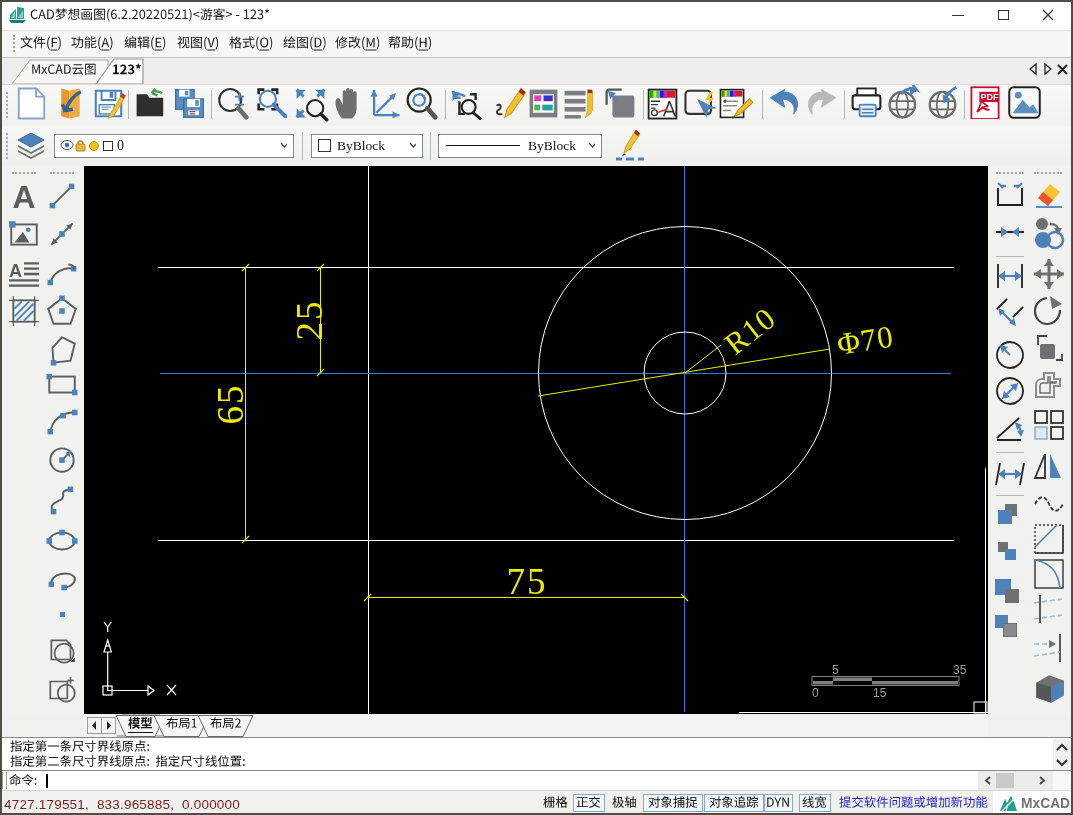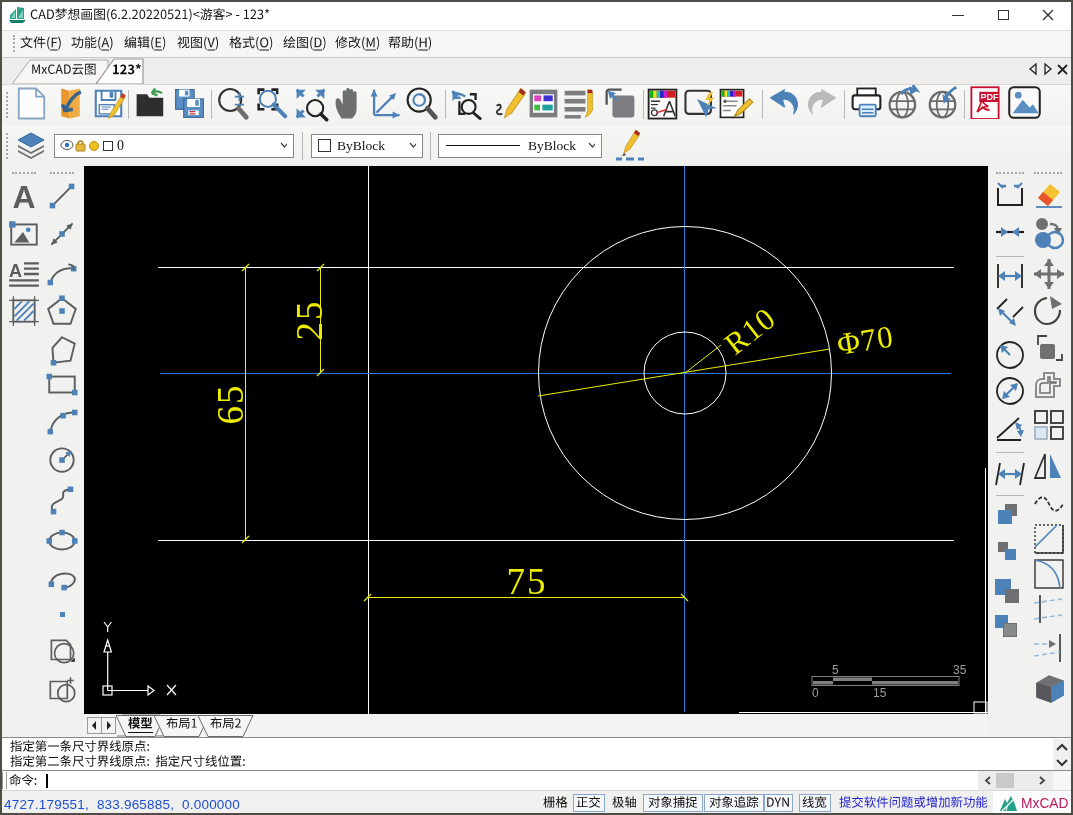--- a/index.html
+++ b/index.html
@@ -620,21 +620,21 @@
 <div class="abs" style="left:978px;top:771px;width:95px;height:19px;background:#ececea"></div>
 <div class="abs" style="left:996px;top:773px;width:18px;height:15px;background:#c9c9c7"></div>
 <svg class="abs" style="left:984px;top:776px" width="8" height="9">
     <path d="M6 1 L2 4.5 L6 8" fill="none" stroke="#444" stroke-width="1.8"></path>
   </svg>
 <svg class="abs" style="left:1038px;top:776px" width="8" height="9">
     <path d="M2 1 L6 4.5 L2 8" fill="none" stroke="#444" stroke-width="1.8"></path>
   </svg>
 <div class="abs" style="left:1053px;top:771px;width:20px;height:19px;background:#f7f7f5"></div>
 <div class="abs" style="left:0;top:790px;width:1073px;height:25px;background:#f0f0ee;border-top:1px solid #d8d8d6"></div>
-<div class="abs" style="left:4px;top:797px;font-size:13.5px;color:#1d4ed8;letter-spacing:0.2px;white-space:pre">4727.179551,  833.965885,  0.000000</div>
+<div class="abs" style="left:4px;top:797px;font-size:13.5px;color:#7f1d1d;letter-spacing:0.2px;white-space:pre">4727.179551,  833.965885,  0.000000</div>
 <svg style="position:absolute;left:543.0px;top:795.5px;overflow:visible" width="25" height="16">
     <path transform="translate(0,10.7)" d="M8.3 -10.0V-5.5H7.5V-10.0H4.9V-5.5H4.2V-4.6H4.9C4.8 -2.9 4.6 -0.9 3.7 0.6C3.9 0.7 4.2 0.9 4.3 1.0C5.3 -0.5 5.6 -2.8 5.6 -4.6H6.7V-0.1C6.7 0.0 6.7 0.0 6.6 0.0C6.4 0.1 6.1 0.1 5.7 0.0C5.8 0.3 5.9 0.6 6.0 0.8C6.6 0.8 6.9 0.8 7.2 0.7C7.4 0.5 7.5 0.3 7.5 -0.1V-4.6H8.3V-4.6C8.3 -2.9 8.3 -0.8 7.6 0.6C7.8 0.7 8.2 0.9 8.3 1.0C9.0 -0.5 9.1 -2.8 9.1 -4.6V-4.6H10.3V0.0C10.3 0.2 10.3 0.2 10.2 0.2C10.0 0.2 9.7 0.2 9.3 0.2C9.4 0.4 9.5 0.8 9.5 1.0C10.1 1.0 10.5 1.0 10.8 0.9C11.0 0.7 11.1 0.5 11.1 0.0V-4.6H11.9V-5.5H11.1V-10.0ZM10.3 -5.5H9.1V-9.2H10.3ZM6.7 -5.5H5.6V-9.2H6.7ZM2.0 -10.4V-7.8H0.7V-6.9H2.0C1.7 -5.2 1.1 -3.2 0.4 -2.1C0.5 -1.9 0.8 -1.6 0.9 -1.3C1.3 -2.0 1.7 -3.1 2.0 -4.3V1.0H2.9V-5.2C3.2 -4.6 3.5 -4.0 3.6 -3.6L4.2 -4.4C4.0 -4.7 3.1 -6.1 2.9 -6.4V-6.9H4.0V-7.8H2.9V-10.4Z M19.5 -8.3H22.2C21.9 -7.5 21.4 -6.8 20.8 -6.2C20.2 -6.8 19.7 -7.4 19.4 -8.0ZM14.9 -10.4V-7.8H13.0V-6.9H14.8C14.4 -5.2 13.6 -3.2 12.7 -2.2C12.9 -2.0 13.1 -1.6 13.2 -1.4C13.9 -2.2 14.4 -3.5 14.9 -4.9V1.0H15.8V-5.3C16.2 -4.7 16.6 -4.1 16.8 -3.7L17.4 -4.4C17.1 -4.7 16.1 -6.0 15.8 -6.3V-6.9H17.2L16.9 -6.6C17.1 -6.5 17.5 -6.2 17.6 -6.0C18.1 -6.4 18.5 -6.8 18.9 -7.3C19.2 -6.7 19.6 -6.1 20.2 -5.6C19.1 -4.7 17.9 -4.0 16.6 -3.6C16.8 -3.4 17.1 -3.1 17.2 -2.9C17.5 -3.0 17.8 -3.1 18.1 -3.2V1.0H19.0V0.5H22.5V1.0H23.4V-3.3L23.9 -3.1C24.1 -3.4 24.3 -3.7 24.5 -3.9C23.3 -4.3 22.2 -4.9 21.4 -5.6C22.3 -6.5 23.0 -7.6 23.4 -8.8L22.8 -9.1L22.7 -9.1H20.0C20.2 -9.4 20.4 -9.8 20.5 -10.2L19.6 -10.4C19.1 -9.2 18.3 -7.9 17.4 -7.1V-7.8H15.8V-10.4ZM19.0 -0.4V-2.8H22.5V-0.4ZM18.7 -3.6C19.5 -3.9 20.1 -4.4 20.8 -5.0C21.4 -4.4 22.1 -4.0 22.9 -3.6Z" fill="#111"></path>
   </svg>
 <div class="abs" style="left:573px;top:794px;width:30px;height:16px;border:1px solid #8aa8c8;background:#f4f8fb"></div>
 <svg style="position:absolute;left:576.0px;top:795.5px;overflow:visible" width="25" height="16">
     <path transform="translate(0,10.7)" d="M2.3 -6.3V-0.5H0.6V0.4H11.8V-0.5H7.0V-4.4H10.9V-5.3H7.0V-8.6H11.4V-9.5H1.1V-8.6H6.0V-0.5H3.3V-6.3Z M16.3 -7.4C15.6 -6.5 14.4 -5.5 13.3 -4.9C13.5 -4.7 13.8 -4.4 14.0 -4.2C15.1 -4.9 16.4 -6.0 17.2 -7.1ZM20.1 -6.9C21.2 -6.1 22.6 -4.9 23.2 -4.1L24.0 -4.7C23.3 -5.5 21.9 -6.6 20.8 -7.4ZM16.8 -5.2 15.9 -5.0C16.4 -3.8 17.1 -2.7 18.0 -1.9C16.7 -0.9 15.0 -0.2 13.0 0.2C13.2 0.4 13.5 0.8 13.6 1.0C15.5 0.5 17.3 -0.2 18.6 -1.3C20.0 -0.2 21.6 0.5 23.7 0.9C23.8 0.7 24.1 0.3 24.3 0.1C22.3 -0.3 20.6 -0.9 19.3 -1.9C20.2 -2.7 20.9 -3.8 21.4 -5.0L20.5 -5.3C20.1 -4.2 19.4 -3.2 18.6 -2.5C17.8 -3.2 17.2 -4.2 16.8 -5.2ZM17.6 -10.2C17.9 -9.8 18.2 -9.1 18.4 -8.7H13.2V-7.8H23.9V-8.7H18.8L19.4 -8.9C19.2 -9.3 18.8 -10.0 18.5 -10.5Z" fill="#111"></path>
   </svg>
 <svg style="position:absolute;left:612.0px;top:795.5px;overflow:visible" width="25" height="16">
     <path transform="translate(0,10.7)" d="M2.4 -10.4V-8.0H0.8V-7.2H2.4C2.0 -5.5 1.2 -3.5 0.4 -2.4C0.6 -2.2 0.8 -1.8 0.9 -1.5C1.5 -2.4 2.0 -3.7 2.4 -5.1V1.0H3.3V-5.7C3.6 -5.0 4.0 -4.3 4.2 -3.9L4.8 -4.5C4.5 -4.9 3.6 -6.4 3.3 -6.8V-7.2H4.6V-8.0H3.3V-10.4ZM4.8 -9.6V-8.8H6.2C6.1 -4.6 5.6 -1.5 3.6 0.5C3.8 0.6 4.3 0.9 4.4 1.0C5.6 -0.3 6.3 -2.1 6.7 -4.3C7.1 -3.2 7.7 -2.3 8.3 -1.4C7.7 -0.7 6.9 -0.1 6.0 0.3C6.2 0.4 6.5 0.8 6.7 1.0C7.5 0.6 8.3 0.0 9.0 -0.7C9.6 -0.0 10.4 0.6 11.4 1.0C11.5 0.7 11.8 0.4 12.0 0.2C11.1 -0.2 10.2 -0.7 9.5 -1.4C10.4 -2.6 11.1 -4.1 11.5 -6.0L10.9 -6.3L10.8 -6.2H9.4C9.7 -7.2 10.0 -8.5 10.3 -9.6ZM7.1 -8.8H9.2C8.9 -7.6 8.5 -6.3 8.2 -5.4H10.5C10.1 -4.1 9.6 -3.0 8.9 -2.1C8.0 -3.2 7.4 -4.6 6.9 -6.2C7.0 -7.0 7.1 -7.8 7.1 -8.8Z M19.0 -3.4H20.6V-0.5H19.0ZM19.0 -4.3V-6.9H20.6V-4.3ZM23.1 -3.4V-0.5H21.5V-3.4ZM23.1 -4.3H21.5V-6.9H23.1ZM20.6 -10.4V-7.8H18.1V1.0H19.0V0.3H23.1V0.9H23.9V-7.8H21.5V-10.4ZM13.4 -4.1C13.6 -4.2 13.9 -4.3 14.4 -4.3H15.6V-2.5L12.9 -2.1L13.1 -1.2L15.6 -1.6V0.9H16.4V-1.8L17.7 -2.1L17.6 -2.9L16.4 -2.7V-4.3H17.6V-5.1H16.4V-7.1H15.6V-5.1H14.3C14.6 -6.0 15.0 -7.0 15.3 -8.1H17.6V-9.0H15.5C15.6 -9.4 15.7 -9.8 15.8 -10.2L14.9 -10.4C14.8 -9.9 14.7 -9.4 14.6 -9.0H13.0V-8.1H14.4C14.1 -7.1 13.9 -6.2 13.8 -5.9C13.5 -5.4 13.4 -5.0 13.2 -4.9C13.3 -4.7 13.4 -4.3 13.4 -4.1Z" fill="#111"></path>
   </svg>
@@ -656,12 +656,12 @@
   </svg>
 <svg style="position:absolute;left:839px;top:795.5px;overflow:visible" width="149" height="16">
     <path transform="translate(0,10.7)" d="M5.9 -7.7H10.1V-6.7H5.9ZM5.9 -9.3H10.1V-8.3H5.9ZM5.1 -10.0V-6.0H11.0V-10.0ZM5.3 -3.7C5.1 -1.8 4.6 -0.4 3.5 0.4C3.7 0.6 4.0 0.8 4.2 1.0C4.8 0.4 5.3 -0.3 5.7 -1.3C6.5 0.5 7.8 0.8 9.6 0.8H11.8C11.8 0.6 11.9 0.2 12.0 -0.0C11.6 -0.0 9.9 -0.0 9.6 -0.0C9.2 -0.0 8.8 -0.0 8.4 -0.1V-2.0H11.0V-2.8H8.4V-4.3H11.6V-5.1H4.5V-4.3H7.6V-0.3C6.8 -0.6 6.3 -1.2 5.9 -2.2C6.0 -2.7 6.1 -3.1 6.2 -3.6ZM2.0 -10.4V-7.9H0.5V-7.0H2.0V-4.3C1.4 -4.1 0.8 -4.0 0.4 -3.8L0.6 -2.9L2.0 -3.4V-0.2C2.0 0.0 2.0 0.0 1.8 0.0C1.7 0.1 1.2 0.1 0.7 0.0C0.8 0.3 0.9 0.7 0.9 0.9C1.7 0.9 2.2 0.9 2.5 0.7C2.8 0.6 2.9 0.3 2.9 -0.2V-3.7L4.3 -4.1L4.2 -5.0L2.9 -4.6V-7.0H4.3V-7.9H2.9V-10.4Z M16.3 -7.4C15.6 -6.5 14.4 -5.5 13.3 -4.9C13.5 -4.7 13.8 -4.4 14.0 -4.2C15.1 -4.9 16.4 -6.0 17.2 -7.1ZM20.1 -6.9C21.2 -6.1 22.6 -4.9 23.2 -4.1L24.0 -4.7C23.3 -5.5 21.9 -6.6 20.8 -7.4ZM16.8 -5.2 15.9 -5.0C16.4 -3.8 17.1 -2.7 18.0 -1.9C16.7 -0.9 15.0 -0.2 13.0 0.2C13.2 0.4 13.5 0.8 13.6 1.0C15.5 0.5 17.3 -0.2 18.6 -1.3C20.0 -0.2 21.6 0.5 23.7 0.9C23.8 0.7 24.1 0.3 24.3 0.1C22.3 -0.3 20.6 -0.9 19.3 -1.9C20.2 -2.7 20.9 -3.8 21.4 -5.0L20.5 -5.3C20.1 -4.2 19.4 -3.2 18.6 -2.5C17.8 -3.2 17.2 -4.2 16.8 -5.2ZM17.6 -10.2C17.9 -9.8 18.2 -9.1 18.4 -8.7H13.2V-7.8H23.9V-8.7H18.8L19.4 -8.9C19.2 -9.3 18.8 -10.0 18.5 -10.5Z M32.1 -10.4C31.9 -8.5 31.4 -6.7 30.5 -5.5C30.7 -5.4 31.1 -5.1 31.3 -5.0C31.8 -5.7 32.2 -6.6 32.5 -7.7H35.7C35.5 -6.8 35.3 -5.9 35.1 -5.3L35.8 -5.0C36.1 -5.9 36.4 -7.2 36.7 -8.4L36.1 -8.5L36.0 -8.5H32.7C32.8 -9.1 32.9 -9.7 33.0 -10.3ZM33.0 -6.5V-5.9C33.0 -4.2 32.9 -1.6 30.2 0.4C30.4 0.5 30.8 0.8 30.9 1.0C32.4 -0.2 33.2 -1.5 33.6 -2.8C34.1 -1.1 34.9 0.2 36.1 1.0C36.3 0.7 36.6 0.4 36.8 0.2C35.2 -0.6 34.3 -2.5 33.9 -4.8C33.9 -5.2 33.9 -5.6 33.9 -5.9V-6.5ZM26.0 -4.1C26.1 -4.2 26.5 -4.3 26.9 -4.3H28.2V-2.5L25.3 -2.1L25.5 -1.1L28.2 -1.6V0.9H29.1V-1.7L30.8 -2.0L30.7 -2.9L29.1 -2.6V-4.3H30.7V-5.1H29.1V-7.0H28.2V-5.1H26.9C27.3 -6.0 27.7 -7.0 28.1 -8.1H30.7V-9.0H28.4C28.5 -9.4 28.6 -9.8 28.7 -10.2L27.8 -10.4C27.7 -9.9 27.6 -9.4 27.4 -9.0H25.4V-8.1H27.2C26.8 -7.1 26.5 -6.2 26.3 -5.9C26.1 -5.4 25.9 -5.0 25.7 -4.9C25.8 -4.7 25.9 -4.3 26.0 -4.1Z M41.1 -4.2V-3.3H44.7V1.0H45.6V-3.3H49.0V-4.2H45.6V-7.0H48.5V-7.9H45.6V-10.3H44.7V-7.9H43.0C43.2 -8.4 43.3 -9.0 43.4 -9.6L42.6 -9.8C42.3 -8.2 41.8 -6.6 41.0 -5.5C41.3 -5.4 41.7 -5.2 41.8 -5.1C42.2 -5.6 42.5 -6.2 42.7 -7.0H44.7V-4.2ZM40.5 -10.4C39.9 -8.5 38.8 -6.6 37.6 -5.4C37.8 -5.2 38.0 -4.7 38.1 -4.5C38.5 -4.9 38.9 -5.4 39.3 -6.0V1.0H40.2V-7.4C40.6 -8.3 41.1 -9.2 41.4 -10.1Z M50.8 -7.6V1.0H51.7V-7.6ZM50.9 -9.8C51.5 -9.2 52.3 -8.3 52.7 -7.7L53.4 -8.2C53.0 -8.8 52.2 -9.6 51.6 -10.3ZM54.0 -9.7V-8.8H59.9V-0.3C59.9 -0.1 59.8 -0.0 59.6 -0.0C59.4 -0.0 58.7 0.0 57.9 -0.0C58.1 0.2 58.2 0.6 58.2 0.9C59.2 0.9 59.9 0.9 60.3 0.7C60.7 0.6 60.8 0.3 60.8 -0.3V-9.7ZM53.6 -6.6V-1.3H54.4V-2.1H57.9V-6.6ZM54.4 -5.8H57.0V-2.9H54.4Z M64.2 -7.6H66.7V-6.7H64.2ZM64.2 -9.2H66.7V-8.3H64.2ZM63.3 -9.9V-6.0H67.6V-9.9ZM70.6 -6.6C70.5 -3.4 70.3 -1.8 67.7 -1.0C67.8 -0.8 68.1 -0.5 68.1 -0.3C71.0 -1.3 71.3 -3.1 71.4 -6.6ZM71.1 -2.3C71.8 -1.7 72.8 -0.9 73.3 -0.4L73.8 -1.0C73.3 -1.5 72.4 -2.3 71.6 -2.8ZM63.5 -3.7C63.5 -1.9 63.2 -0.5 62.4 0.5C62.6 0.6 63.0 0.8 63.1 1.0C63.5 0.4 63.8 -0.3 64.0 -1.2C65.1 0.4 67.0 0.7 69.6 0.7H73.6C73.7 0.5 73.8 0.1 73.9 -0.1C73.2 -0.0 70.2 -0.0 69.6 -0.0C68.1 -0.1 66.9 -0.1 65.9 -0.5V-2.3H68.0V-3.0H65.9V-4.4H68.2V-5.1H62.6V-4.4H65.1V-1.0C64.8 -1.3 64.4 -1.7 64.2 -2.2C64.3 -2.7 64.3 -3.2 64.3 -3.7ZM68.7 -7.9V-2.7H69.5V-7.2H72.4V-2.7H73.2V-7.9H70.9C71.1 -8.2 71.2 -8.7 71.4 -9.1H73.8V-9.8H68.2V-9.1H70.4C70.3 -8.7 70.2 -8.2 70.1 -7.9Z M83.0 -9.8C83.7 -9.4 84.7 -8.9 85.1 -8.4L85.7 -9.1C85.2 -9.5 84.3 -10.1 83.5 -10.4ZM75.2 -0.8 75.4 0.1C76.8 -0.2 78.8 -0.6 80.7 -1.0L80.7 -1.9C78.6 -1.5 76.5 -1.1 75.2 -0.8ZM76.8 -5.6H79.3V-3.4H76.8ZM76.0 -6.4V-2.6H80.3V-6.4ZM75.2 -8.4V-7.5H81.4C81.5 -5.5 81.8 -3.6 82.2 -2.2C81.4 -1.2 80.4 -0.3 79.2 0.3C79.5 0.4 79.8 0.8 80.0 1.0C80.9 0.4 81.8 -0.3 82.6 -1.2C83.2 0.2 83.9 1.0 84.9 1.0C85.8 1.0 86.2 0.4 86.3 -1.7C86.1 -1.8 85.7 -2.1 85.5 -2.3C85.4 -0.6 85.3 0.0 84.9 0.0C84.3 0.0 83.8 -0.7 83.3 -2.0C84.2 -3.3 85.0 -4.7 85.5 -6.4L84.6 -6.6C84.2 -5.3 83.7 -4.2 83.0 -3.2C82.7 -4.4 82.4 -5.9 82.3 -7.5H86.0V-8.4H82.3C82.2 -9.1 82.2 -9.7 82.2 -10.4H81.2C81.2 -9.7 81.3 -9.1 81.3 -8.4Z M92.6 -7.4C93.0 -6.8 93.3 -6.1 93.4 -5.6L94.0 -5.8C93.9 -6.3 93.5 -7.1 93.1 -7.6ZM96.3 -7.6C96.1 -7.1 95.7 -6.3 95.4 -5.8L95.9 -5.6C96.2 -6.0 96.6 -6.7 97.0 -7.3ZM87.3 -1.6 87.6 -0.7C88.6 -1.1 89.9 -1.6 91.1 -2.1L90.9 -2.9L89.7 -2.4V-6.5H90.9V-7.4H89.7V-10.3H88.8V-7.4H87.5V-6.5H88.8V-2.1ZM92.3 -10.1C92.6 -9.6 93.0 -9.0 93.1 -8.6L94.0 -9.0C93.8 -9.4 93.4 -10.0 93.1 -10.4ZM91.4 -8.6V-4.5H98.0V-8.6H96.3C96.7 -9.1 97.1 -9.6 97.4 -10.1L96.4 -10.4C96.2 -9.9 95.7 -9.1 95.4 -8.6ZM92.2 -7.9H94.4V-5.2H92.2ZM95.1 -7.9H97.2V-5.2H95.1ZM92.9 -1.3H96.6V-0.4H92.9ZM92.9 -2.0V-3.0H96.6V-2.0ZM92.1 -3.7V1.0H92.9V0.4H96.6V1.0H97.5V-3.7Z M106.3 -8.9V0.8H107.2V-0.1H109.6V0.7H110.5V-8.9ZM107.2 -1.0V-8.0H109.6V-1.0ZM101.6 -10.3 101.6 -8.1H99.9V-7.2H101.6C101.5 -4.0 101.1 -1.3 99.5 0.4C99.8 0.5 100.1 0.8 100.3 1.0C101.9 -0.8 102.4 -3.8 102.5 -7.2H104.4C104.3 -2.4 104.2 -0.7 103.9 -0.3C103.8 -0.2 103.7 -0.1 103.5 -0.1C103.3 -0.1 102.7 -0.1 102.1 -0.2C102.3 0.1 102.4 0.5 102.4 0.8C103.0 0.8 103.5 0.8 103.9 0.8C104.2 0.7 104.5 0.6 104.7 0.3C105.1 -0.3 105.2 -2.1 105.3 -7.6C105.3 -7.7 105.3 -8.1 105.3 -8.1H102.5L102.5 -10.3Z M116.1 -2.6C116.4 -2.0 116.9 -1.2 117.1 -0.6L117.7 -1.0C117.6 -1.6 117.1 -2.4 116.7 -3.0ZM113.3 -2.9C113.0 -2.2 112.6 -1.4 112.1 -0.8C112.3 -0.7 112.6 -0.5 112.8 -0.4C113.2 -1.0 113.7 -1.9 114.0 -2.7ZM118.5 -9.2V-5.0C118.5 -3.3 118.4 -1.2 117.3 0.3C117.5 0.4 117.9 0.7 118.0 0.9C119.2 -0.7 119.3 -3.2 119.3 -5.0V-5.4H121.2V0.9H122.1V-5.4H123.5V-6.2H119.3V-8.6C120.6 -8.8 122.1 -9.1 123.1 -9.5L122.3 -10.2C121.4 -9.8 119.8 -9.4 118.5 -9.2ZM114.3 -10.3C114.5 -9.9 114.7 -9.5 114.8 -9.1H112.4V-8.3H117.8V-9.1H115.8C115.6 -9.5 115.3 -10.1 115.1 -10.5ZM116.3 -8.3C116.1 -7.7 115.8 -6.9 115.6 -6.3H112.2V-5.5H114.7V-4.2H112.2V-3.4H114.7V-0.2C114.7 -0.1 114.7 -0.1 114.6 -0.1C114.4 -0.0 114.0 -0.0 113.6 -0.1C113.7 0.2 113.9 0.5 113.9 0.7C114.5 0.7 114.9 0.7 115.2 0.6C115.5 0.4 115.6 0.2 115.6 -0.2V-3.4H117.9V-4.2H115.6V-5.5H118.0V-6.3H116.4C116.7 -6.8 116.9 -7.5 117.1 -8.1ZM113.2 -8.1C113.4 -7.5 113.6 -6.8 113.6 -6.3L114.5 -6.5C114.4 -7.0 114.2 -7.7 113.9 -8.2Z M124.5 -2.3 124.7 -1.3C126.0 -1.7 127.8 -2.2 129.5 -2.7L129.4 -3.5L127.4 -3.0V-8.1H129.2V-9.0H124.6V-8.1H126.5V-2.8C125.7 -2.6 125.0 -2.4 124.5 -2.3ZM131.4 -10.2C131.4 -9.3 131.4 -8.4 131.4 -7.6H129.3V-6.7H131.3C131.1 -3.7 130.5 -1.2 127.8 0.3C128.0 0.4 128.4 0.8 128.5 1.0C131.3 -0.6 132.0 -3.4 132.2 -6.7H134.7C134.6 -2.3 134.3 -0.6 134.0 -0.2C133.8 -0.0 133.7 0.0 133.5 0.0C133.2 0.0 132.5 -0.0 131.7 -0.1C131.9 0.2 132.0 0.6 132.0 0.8C132.7 0.9 133.4 0.9 133.8 0.9C134.3 0.8 134.5 0.7 134.8 0.4C135.3 -0.2 135.5 -2.0 135.7 -7.1C135.7 -7.2 135.7 -7.6 135.7 -7.6H132.3C132.3 -8.4 132.3 -9.3 132.3 -10.2Z M141.1 -5.2V-4.1H138.5V-5.2ZM137.6 -6.0V1.0H138.5V-1.6H141.1V-0.1C141.1 0.1 141.1 0.1 141.0 0.1C140.8 0.1 140.2 0.1 139.7 0.1C139.8 0.3 139.9 0.7 140.0 1.0C140.8 1.0 141.3 0.9 141.6 0.8C142.0 0.7 142.1 0.4 142.1 -0.1V-6.0ZM138.5 -3.4H141.1V-2.3H138.5ZM147.0 -9.5C146.3 -9.1 145.2 -8.7 144.2 -8.3V-10.4H143.2V-6.3C143.2 -5.3 143.5 -5.0 144.7 -5.0C145.0 -5.0 146.6 -5.0 146.9 -5.0C147.8 -5.0 148.1 -5.4 148.2 -6.9C148.0 -7.0 147.6 -7.1 147.4 -7.3C147.3 -6.0 147.3 -5.8 146.8 -5.8C146.4 -5.8 145.1 -5.8 144.8 -5.8C144.2 -5.8 144.2 -5.9 144.2 -6.3V-7.6C145.4 -7.9 146.7 -8.3 147.7 -8.8ZM147.2 -4.0C146.5 -3.5 145.3 -3.0 144.2 -2.6V-4.6H143.2V-0.4C143.2 0.6 143.6 0.9 144.8 0.9C145.0 0.9 146.7 0.9 146.9 0.9C148.0 0.9 148.2 0.4 148.3 -1.2C148.1 -1.3 147.7 -1.4 147.5 -1.6C147.5 -0.2 147.4 0.0 146.9 0.0C146.5 0.0 145.1 0.0 144.8 0.0C144.3 0.0 144.2 -0.0 144.2 -0.4V-1.9C145.4 -2.2 146.8 -2.7 147.8 -3.3ZM137.4 -6.9C137.7 -7.0 138.1 -7.0 141.5 -7.3C141.6 -7.0 141.7 -6.8 141.8 -6.6L142.6 -7.0C142.4 -7.7 141.7 -8.8 141.0 -9.7L140.3 -9.4C140.6 -9.0 140.9 -8.5 141.2 -8.0L138.4 -7.8C139.0 -8.5 139.5 -9.3 140.0 -10.1L139.0 -10.4C138.6 -9.5 137.9 -8.5 137.7 -8.2C137.5 -8.0 137.3 -7.8 137.1 -7.8C137.2 -7.5 137.4 -7.1 137.4 -6.9Z" fill="#2222cc"></path>
   </svg>
 <div class="abs" style="left:993px;top:791px;width:78px;height:23px;background:#fdfdfd"></div>
 <svg class="abs" style="left:999px;top:795px" width="19" height="17" viewBox="0 0 19 17">
 <path d="M1 16 L6 4 L8 8 L12 1 L15 7 L18 16 Z" fill="#23a08a"></path>
 <path d="M3 16 L16 3" stroke="#fdfdfd" stroke-width="1.2"></path>
 <path d="M7 16 L9 9" stroke="#fdfdfd" stroke-width="1"></path>
 </svg>
-<div class="abs" style="left:1021px;top:796px;font-size:13.8px;color:#be185d;font-weight:400">MxCAD</div>
+<div class="abs" style="left:1021px;top:796px;font-size:13.8px;color:#737373;font-weight:700">MxCAD</div>
 </body></html>

